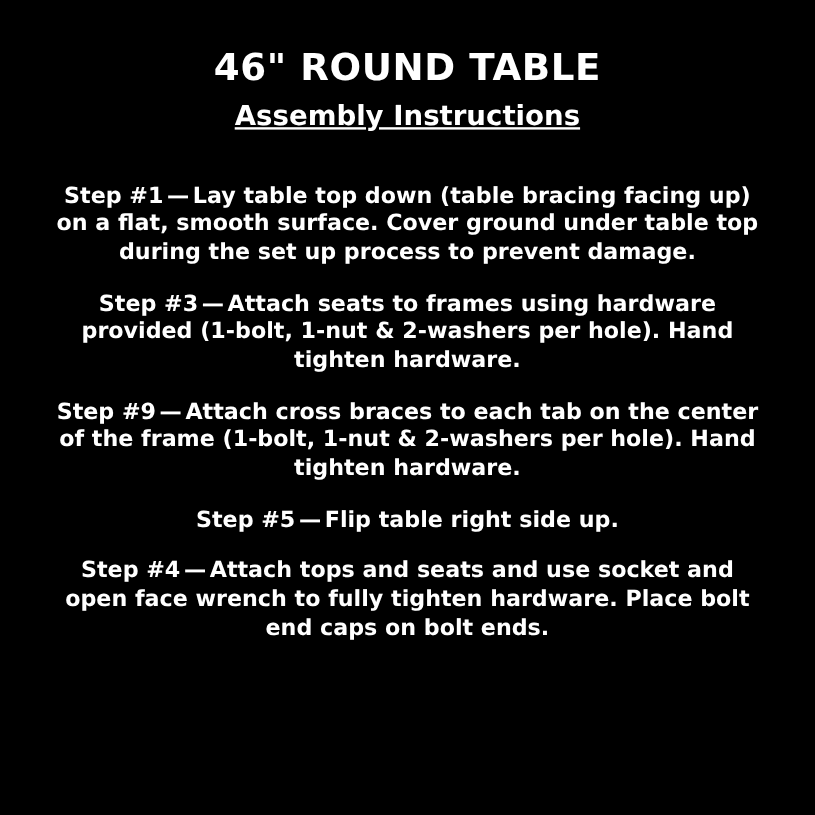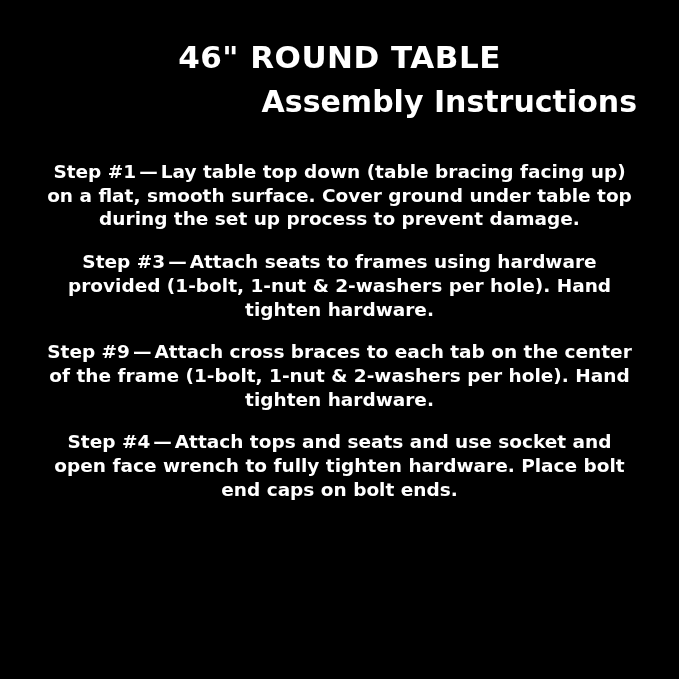--- a/index.html
+++ b/index.html
@@ -24,25 +24,26 @@
   }
   .title {
     text-align: center;
     font-weight: bold;
     font-size: 31px;
     letter-spacing: 0.5px;
     line-height: 1.15;
     margin-top: 10px;
   }
   .subtitle {
-    text-align: right;
+    text-align: center;
     font-weight: bold;
-    font-size: 30px;
+    font-size: 23px;
     line-height: 1.2;
     margin-top: 8px;
+    text-decoration: underline;
   }
   .steps {
     margin-top: 22px;
   }
   .step {
     font-size: 18.5px;
     font-weight: bold;
     line-height: 1.28;
     margin-bottom: 19px;
     text-align: center;
@@ -73,19 +74,22 @@
 
 
     <p class="step">
       <span class="step-label">Step #3</span><span class="dash">—</span><span>Attach seats to frames using hardware provided (1-bolt, 1-nut &amp; 2-washers per hole). Hand tighten hardware.</span>
     </p>
 
     <p class="step">
       <span class="step-label">Step #9</span><span class="dash">—</span><span>Attach cross braces to each tab on the center of the frame (1-bolt, 1-nut &amp; 2-washers per hole). Hand tighten hardware.</span>
     </p>
 
+    <p class="step">
+      <span class="step-label">Step #5</span><span class="dash">—</span><span>Flip table right side up.</span>
+    </p>
 
     <p class="step">
       <span class="step-label">Step #4</span><span class="dash">—</span><span>Attach tops and seats and use socket and open face wrench to fully tighten hardware. Place bolt end caps on bolt ends.</span>
     </p>
 
   </div>
 </div>
 
 </body></html>

